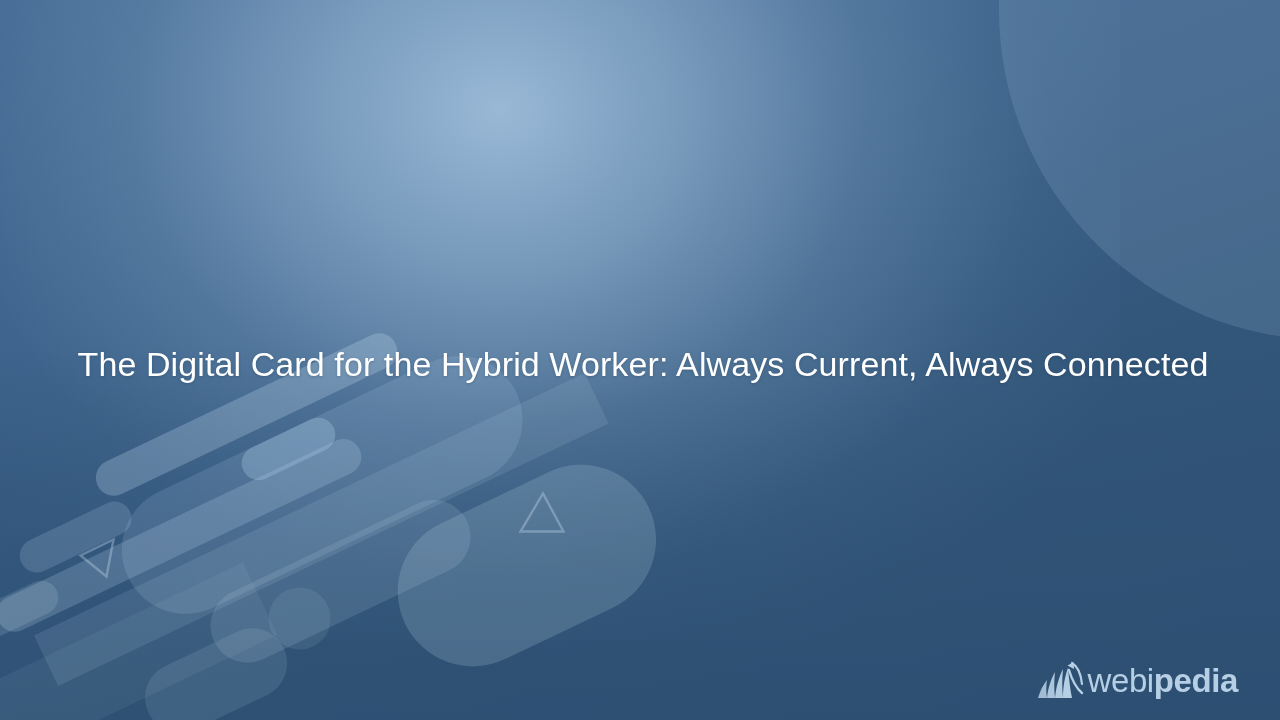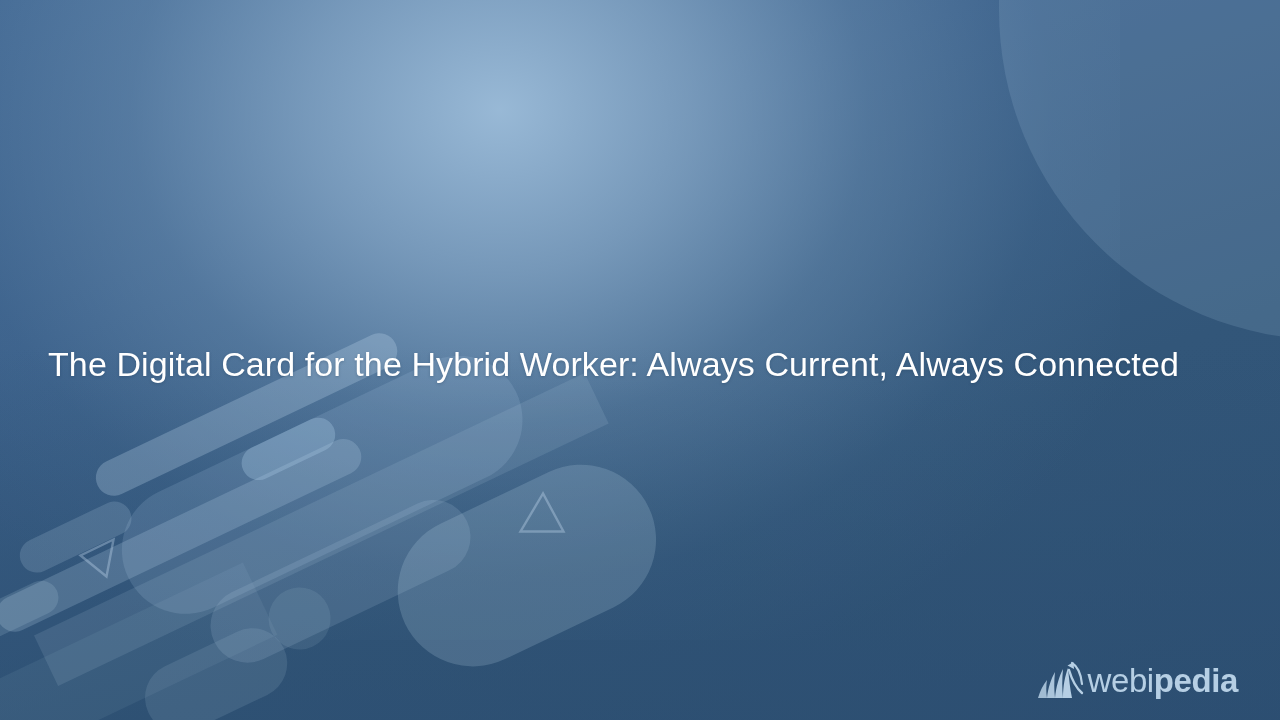--- a/index.html
+++ b/index.html
@@ -13,20 +13,21 @@
     overflow: hidden;
     font-family: "Liberation Sans", sans-serif;
   }
 
   #slide {
     position: relative;
     width: 1280px;
     height: 720px;
     overflow: hidden;
     background: #33587d;
+    text-align: center;
   }
 
   
   .bg-base {
     position: absolute;
     inset: 0;
     background: linear-gradient(160deg, #426893 0%, #3b608a 30%, #325679 65%, #2f5276 100%);
   }
   .bg-glow {
     position: absolute;

